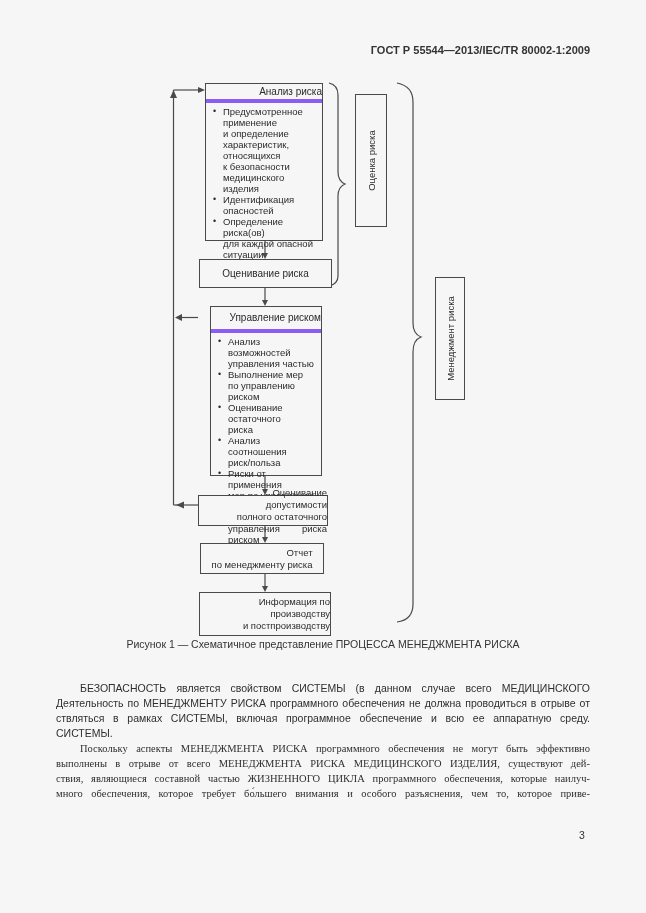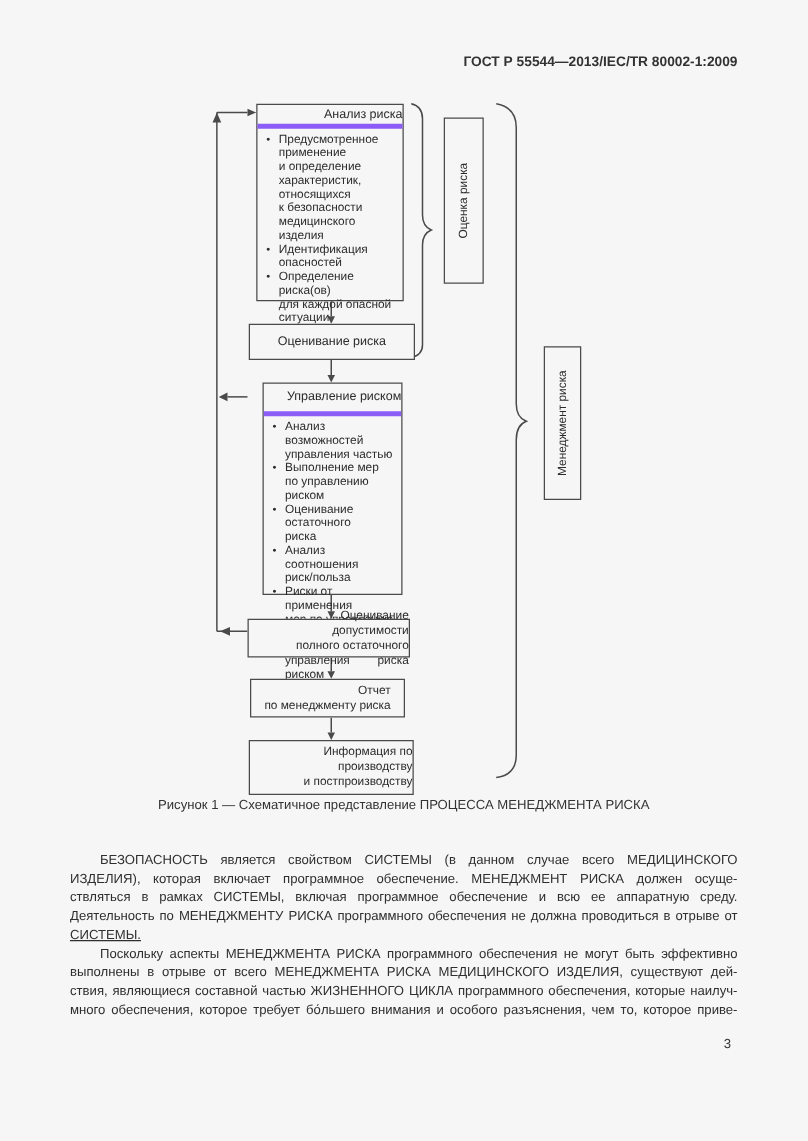--- a/index.html
+++ b/index.html
@@ -57,22 +57,22 @@
     text-align:center; font-size:10.5px; color:#333;
   }
 
   
   .bodytext {
     position:absolute; left:56px; top:671px; width:534px;
     font-size:10.5px; line-height:15px; color:#2f2f2f;margin-top:10px;
   }
   .pline { text-align:justify; text-align-last:justify; }
   .pline.indent { padding-left:24px; }
-  .pline.leftlast { text-align-last:left;text-decoration:underline; }
-  .para2 { margin-top:0px; }
+  .pline.leftlast { text-align-last:left; }
+  .para2 { margin-top:0px;font-family:Liberation Serif, serif; }
 
   .pagenum {
     position:absolute; top:829px; left:572px; width:20px;
     font-size:10.5px; color:#333; text-align:center;
   }
 </style>
 </head>
 <body>
 
 <div id="page">
@@ -198,23 +198,22 @@
     <div class="vlabel-box" style="left:435px; top:277px; width:30px; height:123px;">
       <span>Менеджмент риска</span>
     </div>
 
     <div class="caption">Рисунок 1 — Схематичное представление ПРОЦЕССА МЕНЕДЖМЕНТА РИСКА</div>
   </div>
 
   <div class="bodytext">
     <div>
       <div class="pline indent">БЕЗОПАСНОСТЬ является свойством СИСТЕМЫ (в данном случае всего МЕДИЦИНСКОГО</div>
-      <div class="pline">ИЗДЕЛИЯ), которая включает программное обеспечение. МЕНЕДЖМЕНТ РИСКА должен осуще-</div>
+      <div class="pline">Деятельность по МЕНЕДЖМЕНТУ РИСКА программного обеспечения не должна проводиться в отрыве от</div>
       <div class="pline">ствляться в рамках СИСТЕМЫ, включая программное обеспечение и всю ее аппаратную среду.</div>
-      <div class="pline">Деятельность по МЕНЕДЖМЕНТУ РИСКА программного обеспечения не должна проводиться в отрыве от</div>
       <div class="pline leftlast">СИСТЕМЫ.</div>
     </div>
     <div class="para2">
       <div class="pline indent">Поскольку аспекты МЕНЕДЖМЕНТА РИСКА программного обеспечения не могут быть эффективно</div>
       <div class="pline">выполнены в отрыве от всего МЕНЕДЖМЕНТА РИСКА МЕДИЦИНСКОГО ИЗДЕЛИЯ, существуют дей-</div>
       <div class="pline">ствия, являющиеся составной частью ЖИЗНЕННОГО ЦИКЛА программного обеспечения, которые наилуч-</div>
       <div class="pline">много обеспечения, которое требует бо́льшего внимания и особого разъяснения, чем то, которое приве-</div>
     </div>
   </div>
 

